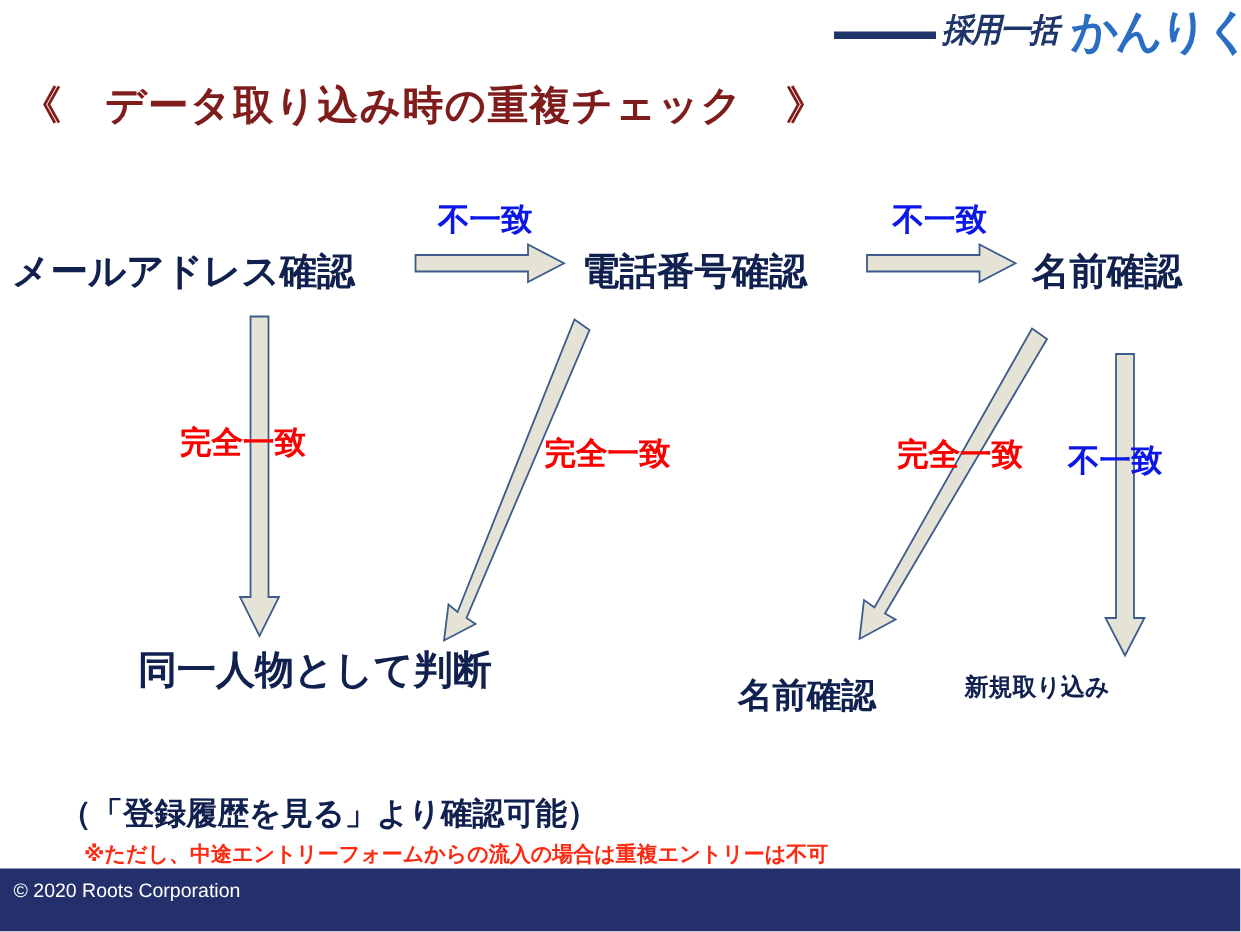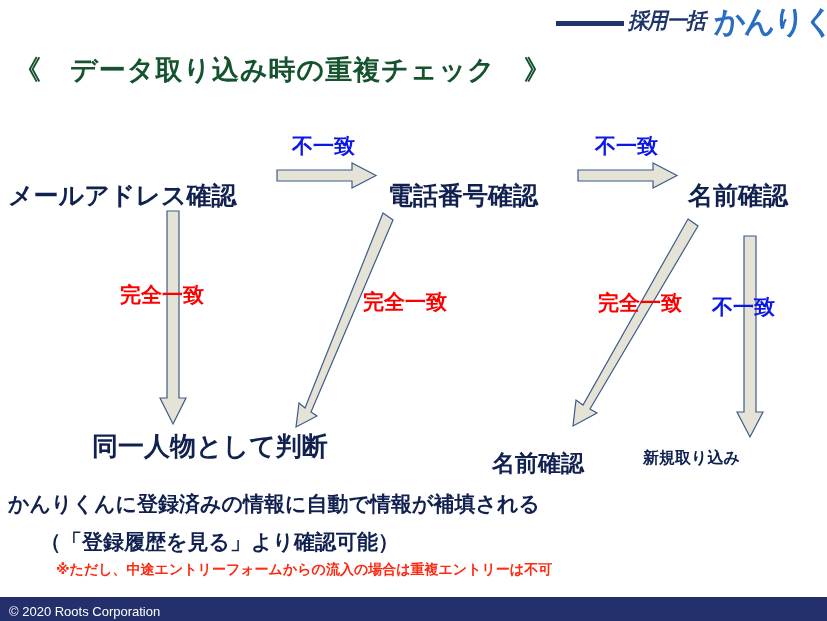--- a/index.html
+++ b/index.html
@@ -66,35 +66,35 @@
     font-family: "DejaVu Sans", "Liberation Sans", sans-serif;
   }
 
   
   .slide-title {
     position: absolute;
     left: 14px;
     top: 52px;
     font-size: 27px;
     font-weight: bold;
-    color: #14532d;
+    color: #7f1d1d;
     letter-spacing: 1px;
     white-space: nowrap;
     font-family: "DejaVu Sans", "Liberation Sans", sans-serif;
   }
 
   
   .node {
     position: absolute;
     font-weight: bold;
     color: #10204f;
     white-space: nowrap;
     font-family: "DejaVu Sans", "Liberation Sans", sans-serif;
   }
-  .node-row1 { font-size: 25px; top: 179px; }
+  .node-row1 { font-size: 25px; top: 164px; }
   #node-email { left: 8px; }
   #node-phone { left: 388px; }
   #node-name  { left: 688px; }
 
   #node-same  { left: 92px; top: 429px; font-size: 26px; }
   #node-dup   { left: 492px; top: 448px; font-size: 23px; }
   #node-new   { left: 643px; top: 448px; font-size: 16px; }
 
   
   .edge-label {
@@ -137,21 +137,21 @@
     left: 56px; top: 561px; font-size: 14px;
     color: #fc2a12;
   }
 
   
   .footer {
     position: absolute;
     left: 0;
     bottom: 0;
     width: 827px;
-    height: 24px;
+    height: 42px;
     background: #24306b;
   }
   .footer-text {
     position: absolute;
     left: 9px;
     top: 7px;
     font-size: 13px;
     color: #ffffff;
     font-family: "Liberation Sans", "DejaVu Sans", sans-serif;
     white-space: nowrap;
@@ -209,21 +209,20 @@
   <div class="node" id="node-new">新規取り込み</div>
 
   <div class="edge-label lbl-mismatch" id="lbl-m1">不一致</div>
   <div class="edge-label lbl-mismatch" id="lbl-m2">不一致</div>
   <div class="edge-label lbl-mismatch" id="lbl-m3">不一致</div>
 
   <div class="edge-label lbl-match" id="lbl-e1">完全一致</div>
   <div class="edge-label lbl-match" id="lbl-e2">完全一致</div>
   <div class="edge-label lbl-match" id="lbl-e3">完全一致</div>
 
-  <div class="note" id="note-1">かんりくんに登録済みの情報に自動で情報が補填される</div>
   <div class="note" id="note-2">（「登録履歴を見る」より確認可能）</div>
   <div class="note" id="note-3">※ただし、中途エントリーフォームからの流入の場合は重複エントリーは不可</div>
 
   <div class="footer">
     <div class="footer-text">© 2020 Roots Corporation</div>
   </div>
 
 </div>
 
 </body></html>

